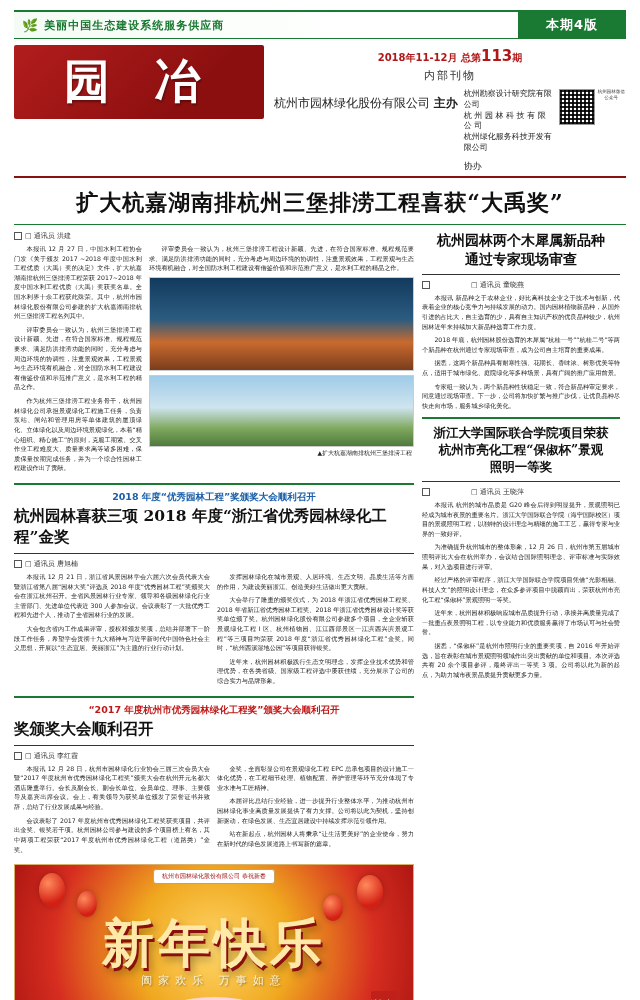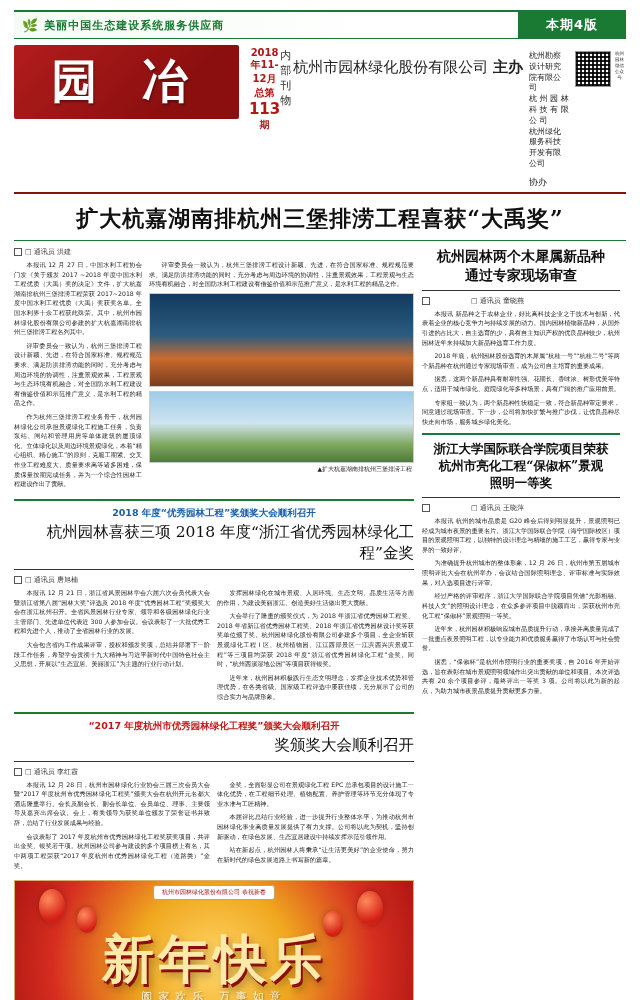--- a/index.html
+++ b/index.html
@@ -49,34 +49,34 @@
     background:linear-gradient(135deg,#b21d1d,#8c0f0f 70%);
     color:#fff;
     display:flex;align-items:center;justify-content:center;
     font-family:"DejaVu Serif","Liberation Serif",serif;
     font-size:46px;font-weight:bold;letter-spacing:14px;
     text-shadow:1px 2px 2px rgba(0,0,0,.35);
     border-radius:2px;
   }
   .masthead-right{
     flex:1;padding-left:10px;position:relative;
-    display:flex;flex-direction:row;justify-content:flex-start;
+    display:flex;flex-direction:column;justify-content:flex-start;
   }
   .dateline{
     text-align:center;font-size:10px;color:#b01717;font-weight:bold;
     margin-top:2px;
   }
   .dateline .big{font-size:15px;}
   .internal{
     text-align:center;font-size:11px;color:#333;margin-top:3px;letter-spacing:2px;
   }
   .orgline{
     display:flex;align-items:flex-start;margin-top:6px;font-size:8px;color:#222;line-height:1.35;
   }
-  .orgline .host{font-size:15px;white-space:nowrap;padding-top:6px;}
+  .orgline .host{font-size:12px;white-space:nowrap;padding-top:6px;}
   .orgline .host b{font-weight:bold;}
   .orgline .coop{margin-left:6px;}
   .orgline .coop .label{display:inline-block;vertical-align:top;padding-top:6px;font-size:9px;}
   .orgline .coop .names{display:inline-block;vertical-align:top;}
   .qr{
     width:34px;height:34px;border:1px solid #999;margin-left:6px;
     background:
       repeating-linear-gradient(0deg,#222 0 2px,#fff 2px 4px),
       repeating-linear-gradient(90deg,#222 0 2px,#fff 2px 4px);
     background-blend-mode:multiply;
@@ -114,22 +114,22 @@
     background:linear-gradient(180deg,#9fcbe8 0%,#cfe4ef 45%,#7fa85f 75%,#4e7a3c 100%);
   }
   .photo-cap{
     font-size:6px;color:#222;text-align:right;padding:2px 2px 0 0;
   }
   
   .kicker{
     text-align:center;font-size:9.5px;color:#1a5fa8;font-weight:bold;margin:6px 0 2px 0;
   }
   .subhead{
-    text-align:right;font-family:"DejaVu Serif","Liberation Serif",serif;
-    font-size:15.5px;font-weight:normal;color:#111;margin-bottom:5px;
+    text-align:left;font-family:"DejaVu Serif","Liberation Serif",serif;
+    font-size:15.5px;font-weight:bold;color:#111;margin-bottom:5px;
   }
   .kicker.red{color:#c01818;}
   .hr-green{height:2px;background:#1a7a33;margin:6px 0 5px 0;}
   .hr-dark{height:1px;background:#333;margin:5px 0;}
   
   .rhead{
     text-align:center;font-family:"DejaVu Serif","Liberation Serif",serif;
     font-size:14px;font-weight:bold;color:#111;line-height:1.35;margin:0 0 4px 0;
   }
   .rhead.small{font-size:12.5px;}

